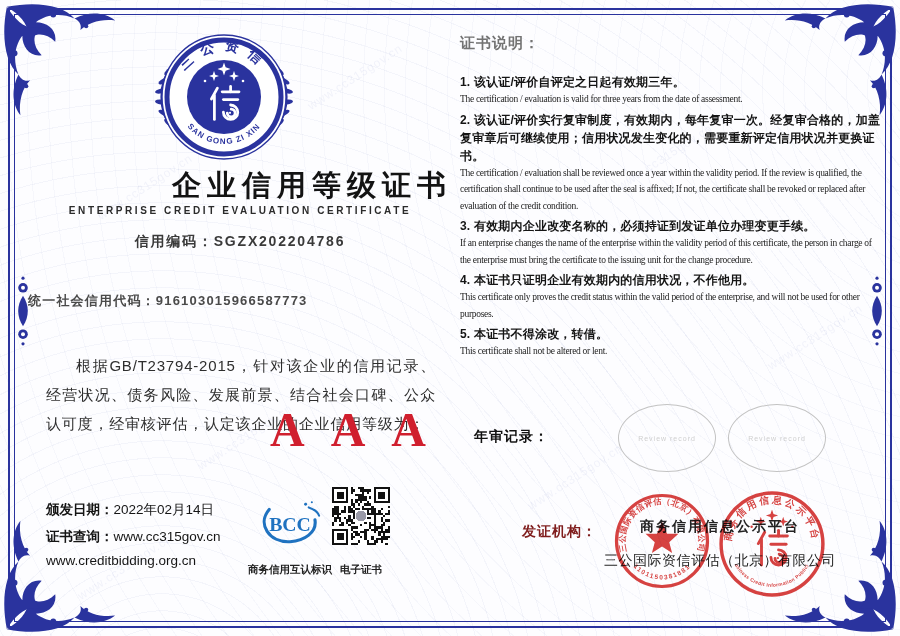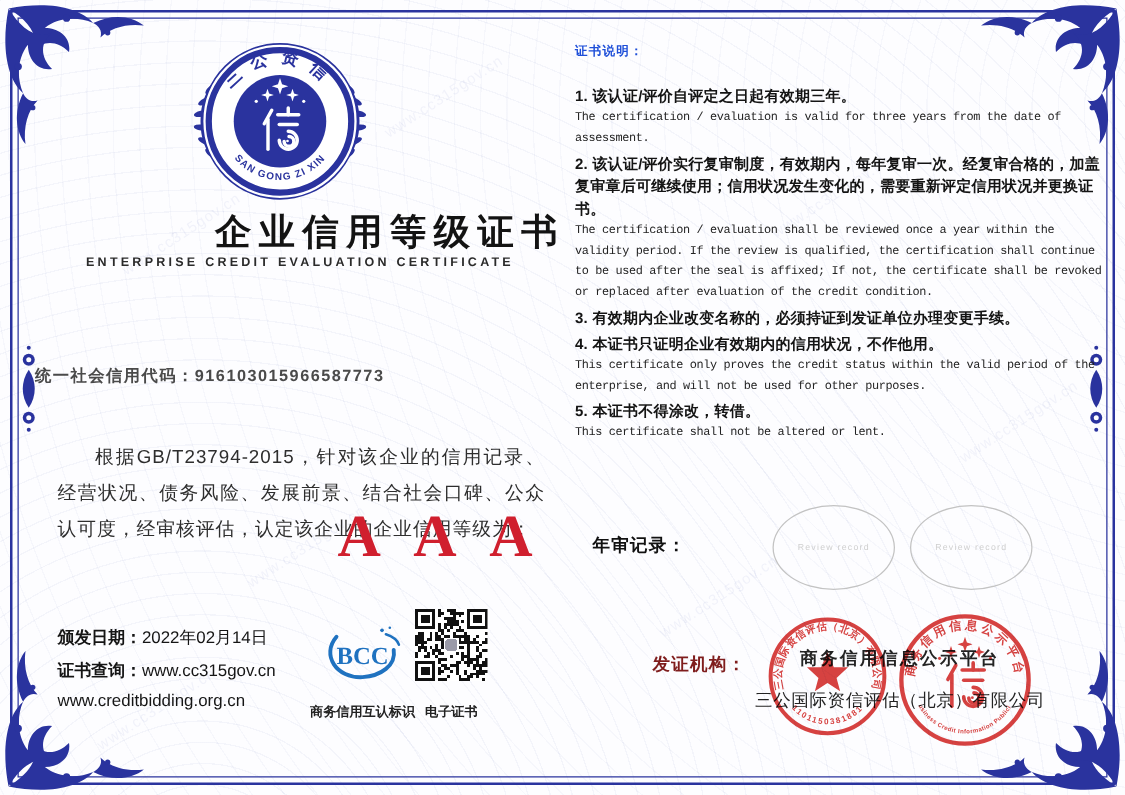--- a/index.html
+++ b/index.html
@@ -34,23 +34,23 @@
   .meta{position:absolute;left:46px;top:497px;font-size:13.5px;color:#151515;line-height:26.5px;}
   .meta b{font-weight:700;}
   .meta .url2{line-height:22px;}
   .bcc{position:absolute;left:256px;top:497px;width:68px;height:52px;}
   .bcc-caption{position:absolute;left:240px;top:563px;width:100px;text-align:center;
                font-size:10.5px;font-weight:700;color:#222;}
   .qr{position:absolute;left:332px;top:487px;width:58px;height:58px;}
   .qr-caption{position:absolute;left:328px;top:563px;width:66px;text-align:center;
               font-size:10.5px;font-weight:700;color:#222;}
   .instructions{position:absolute;left:460px;top:34px;width:424px;}
-  .inst-heading{font-size:10px;font-weight:700;color:#1d4ed8;margin-bottom:20px;letter-spacing:1px;}
+  .inst-heading{font-size:15px;font-weight:700;color:#737373;margin-bottom:20px;letter-spacing:1px;}
   .inst-item .zh{font-size:12px;font-weight:700;color:#141414;line-height:18px;margin-top:3px;letter-spacing:.2px;}
-  .inst-item .en{font-family:Liberation Mono, monospace;font-size:9.5px;line-height:16.5px;
+  .inst-item .en{font-family:Liberation Serif, serif;font-size:9.5px;line-height:16.5px;
                  color:#232323;letter-spacing:-.3px;}
   .annual-label{position:absolute;left:474px;top:428px;font-size:14px;font-weight:700;color:#111;letter-spacing:1px;}
   .stamp{position:absolute;top:404px;width:96px;height:66px;border:1px solid #c3c3c3;border-radius:50%;
          display:flex;align-items:center;justify-content:center;font-size:7px;color:#cfcfcf;letter-spacing:1px;}
   .st-1{left:618px;} .st-2{left:728px;}
   .issuer-label{position:absolute;left:476px;top:523px;font-size:14px;font-weight:700;color:#7f1d1d;letter-spacing:1px;margin-left:46px;}
   .issuer-line1{position:absolute;left:570px;top:518px;width:300px;text-align:center;z-index:1;
                 font-size:14px;font-weight:700;color:#232323;letter-spacing:2px;}
   .issuer-line2{position:absolute;left:560px;top:552px;width:320px;text-align:center;z-index:1;
                 font-size:14px;color:#232323;letter-spacing:.5px;}
@@ -173,20 +173,21 @@
       <circle cx="63" cy="50" r="1.3"></circle>
         <circle cx="101" cy="50" r="1.3"></circle>
     </g>
     <g color="#fff">
       <use href="#xin-glyph" width="60" height="72" transform="translate(64,50) scale(0.6)"></use>
     </g>
   </svg>
 
   <div class="title">企业信用等级证书</div>
   <div class="subtitle">ENTERPRISE CREDIT EVALUATION CERTIFICATE</div>
+  <div class="credit-no"><span>信用编码：</span><span>SGZX202204786</span></div>
   <div class="uscc"><span>统一社会信用代码：</span><span>916103015966587773</span></div>
   <div class="statement">根据GB/T23794-2015，针对该企业的信用记录、经营状况、债务风险、发展前景、结合社会口碑、公众认可度，经审核评估，认定该企业的企业信用等级为：</div>
   <div class="grade">AAA</div>
 
   <div class="meta">
     <div><b>颁发日期：</b><span>2022年02月14日</span></div>
     <div><b>证书查询：</b><span>www.cc315gov.cn</span></div>
     <div class="url2">www.creditbidding.org.cn</div>
   </div>
 
@@ -417,20 +418,21 @@
     <div class="inst-item">
       <div class="zh">1. 该认证/评价自评定之日起有效期三年。</div>
       <div class="en">The certification / evaluation is valid for three years from the date of assessment.</div>
     </div>
     <div class="inst-item">
       <div class="zh">2. 该认证/评价实行复审制度，有效期内，每年复审一次。经复审合格的，加盖复审章后可继续使用；信用状况发生变化的，需要重新评定信用状况并更换证书。</div>
       <div class="en">The certification / evaluation shall be reviewed once a year within the validity period. If the review is qualified,  the certification shall continue to be used after the seal is affixed; If not, the certificate shall be revoked or replaced after evaluation of the credit condition.</div>
     </div>
     <div class="inst-item">
       <div class="zh">3. 有效期内企业改变名称的，必须持证到发证单位办理变更手续。</div>
+      <div class="en">If an enterprise changes the name of the enterprise within the validity period of this certificate, the person in charge of the enterprise must bring the certificate to the issuing unit for the change procedure.</div>
     </div>
     <div class="inst-item">
       <div class="zh">4. 本证书只证明企业有效期内的信用状况，不作他用。</div>
       <div class="en">This certificate only proves the credit status within the valid period of the enterprise, and will not be used for other purposes.</div>
     </div>
     <div class="inst-item">
       <div class="zh">5. 本证书不得涂改，转借。</div>
       <div class="en">This certificate shall not be altered or lent.</div>
     </div>
   </div>

